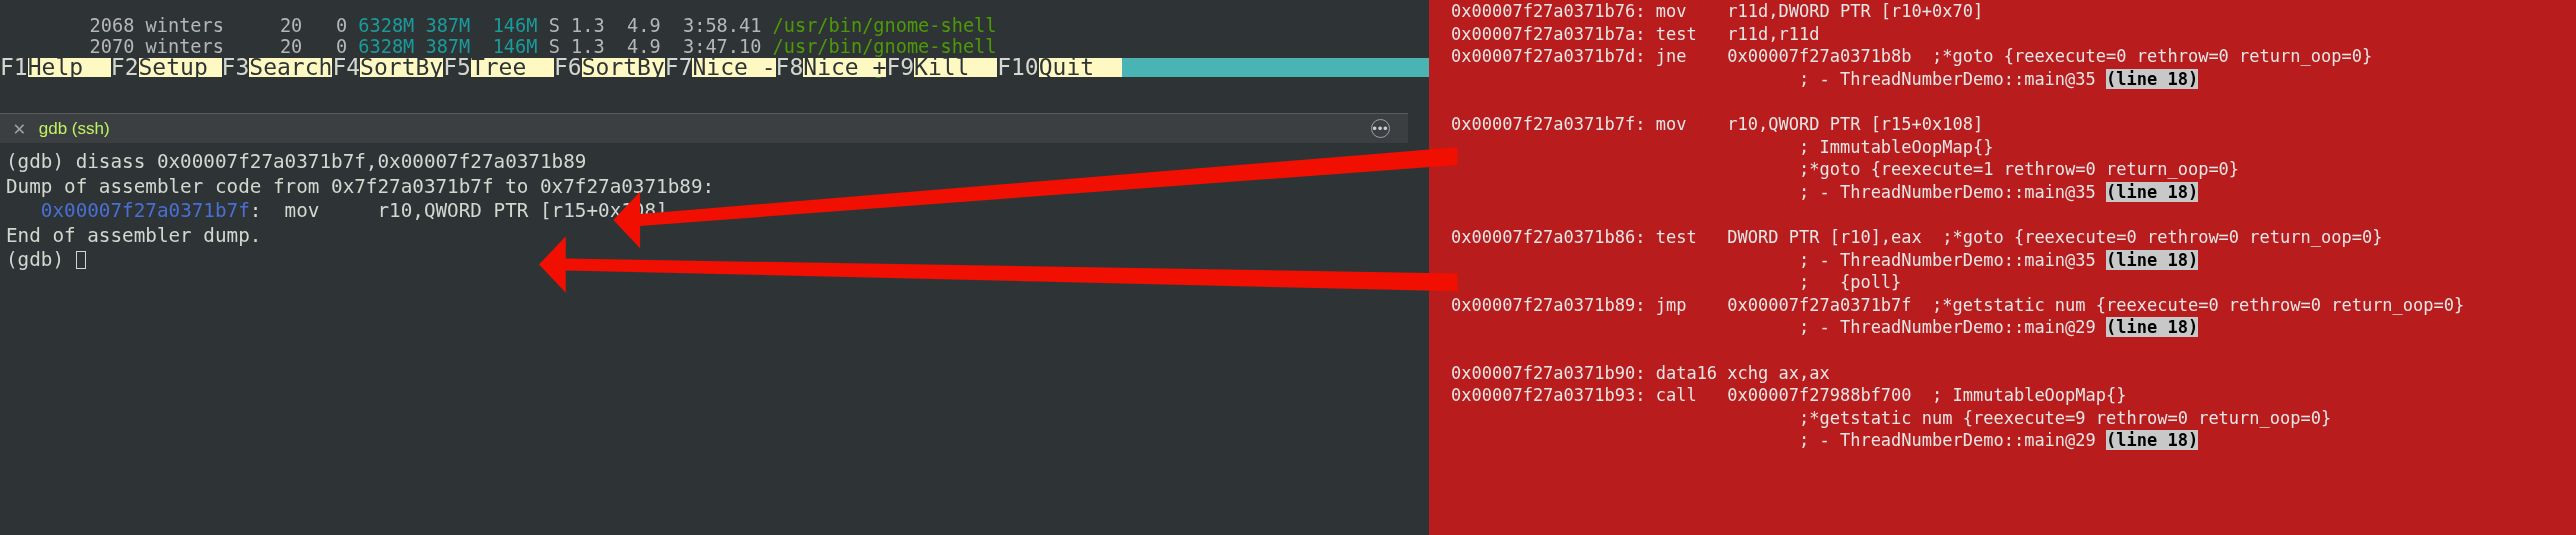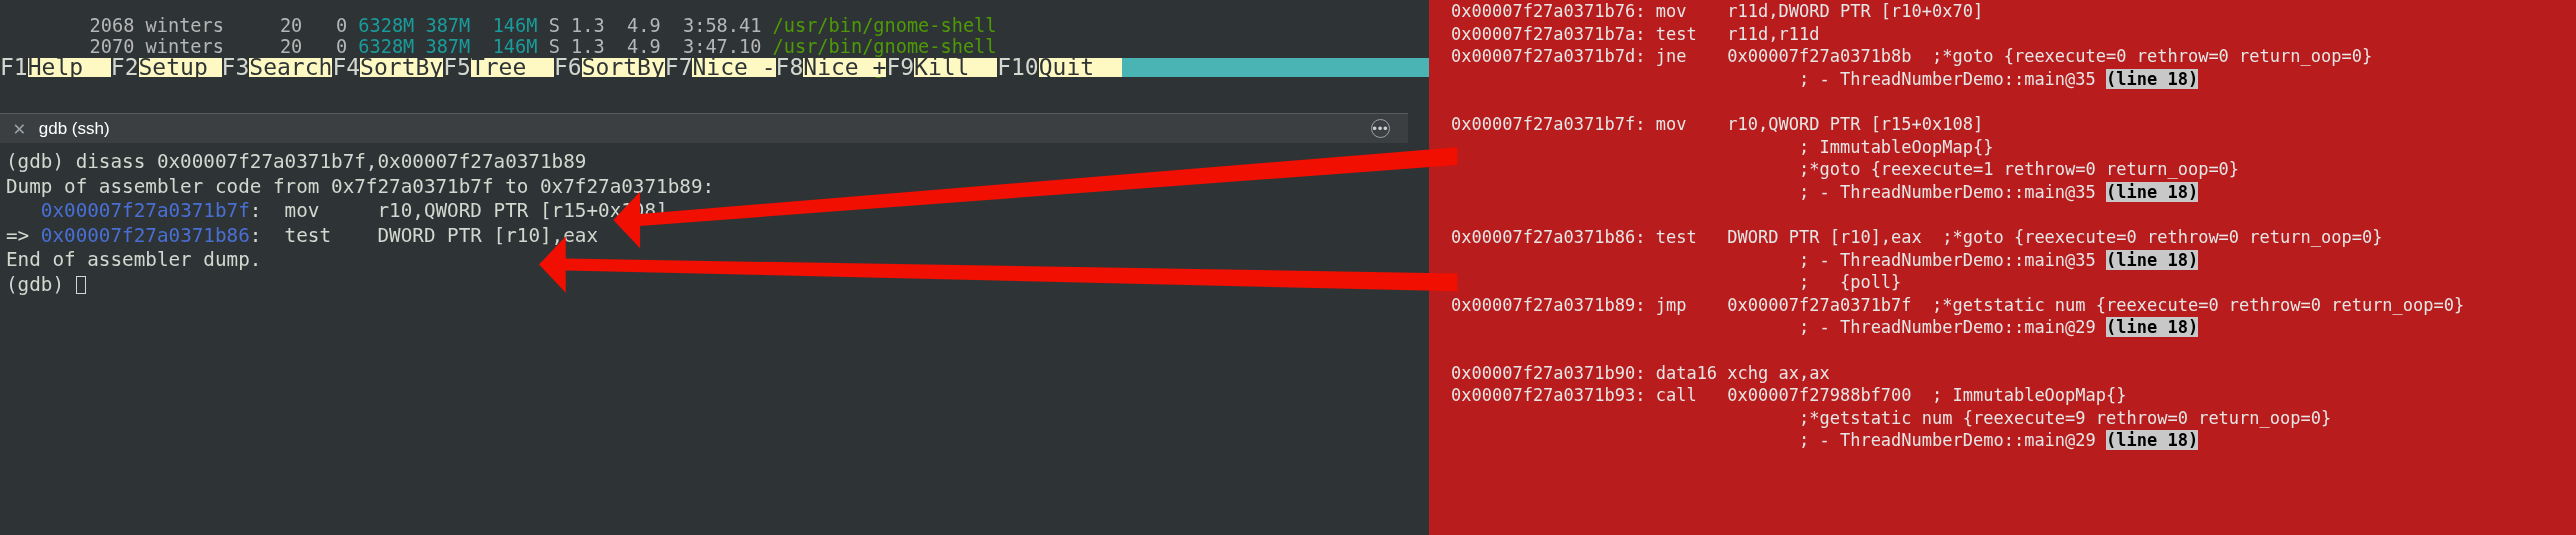--- a/index.html
+++ b/index.html
@@ -63,21 +63,21 @@
     display: flex; align-items: center;
   }
   #gdb-close {
     margin-left: 10.4px; width: 18px; height: 18px;
     color: #9aa0a6; font-size: 16.4px; line-height: 18px;
     text-align: center;
     font-family: "Liberation Sans", sans-serif;
   }
   #gdb-title {
     margin-left: 10.4px;
-    color: #ffffff; font-size: 17px;
+    color: #bef264; font-size: 17px;
     font-family: "Liberation Sans", sans-serif;
   }
   #gdb-menu {
     position: absolute; right: 18px; top: 5.2px;
     width: 19.3px; height: 19.3px; border-radius: 50%;
     border: 1.5px solid #9aa0a6;
     display: flex; align-items: center; justify-content: center;
     color: #c9cdd1; font-size: 13.4px; line-height: 9px;
     font-family: "Liberation Sans", sans-serif;
     letter-spacing: 0.7px;
@@ -170,21 +170,20 @@
     <div id="gdb-titlebar">
       <span id="gdb-close">✕</span>
       <span id="gdb-title">gdb (ssh)</span>
       <span id="gdb-menu">•••</span>
     </div>
 
     <div id="gdb-console">
       <div class="gdb-line">(gdb) disass 0x00007f27a0371b7f,0x00007f27a0371b89</div>
       <div class="gdb-line">Dump of assembler code from 0x7f27a0371b7f to 0x7f27a0371b89:</div>
       <div class="gdb-line"><span>   </span><span class="addr">0x00007f27a0371b7f</span><span class="dim">:  mov     r10,QWORD PTR [r15+0x108]</span></div>
-      <div class="gdb-line"><span>=&gt; </span><span class="addr">0x00007f27a0371b86</span><span class="dim">:  test    DWORD PTR [r10],eax</span></div>
       <div class="gdb-line">End of assembler dump.</div>
       <div class="gdb-line"><span>(gdb) </span><span class="cursor-block"></span></div>
     </div>
   </div>
 
   <div id="right-pane">
     <div class="asm-line"><span>0x00007f27a0371b76: mov    r11d,DWORD PTR [r10+0x70]</span><span class="hl"></span></div>
     <div class="asm-line"><span>0x00007f27a0371b7a: test   r11d,r11d</span><span class="hl"></span></div>
     <div class="asm-line"><span>0x00007f27a0371b7d: jne    0x00007f27a0371b8b  ;*goto {reexecute=0 rethrow=0 return_oop=0}</span><span class="hl"></span></div>
     <div class="asm-line"><span>                                  ; - ThreadNumberDemo::main@35 </span><span class="hl">(line 18)</span></div>

